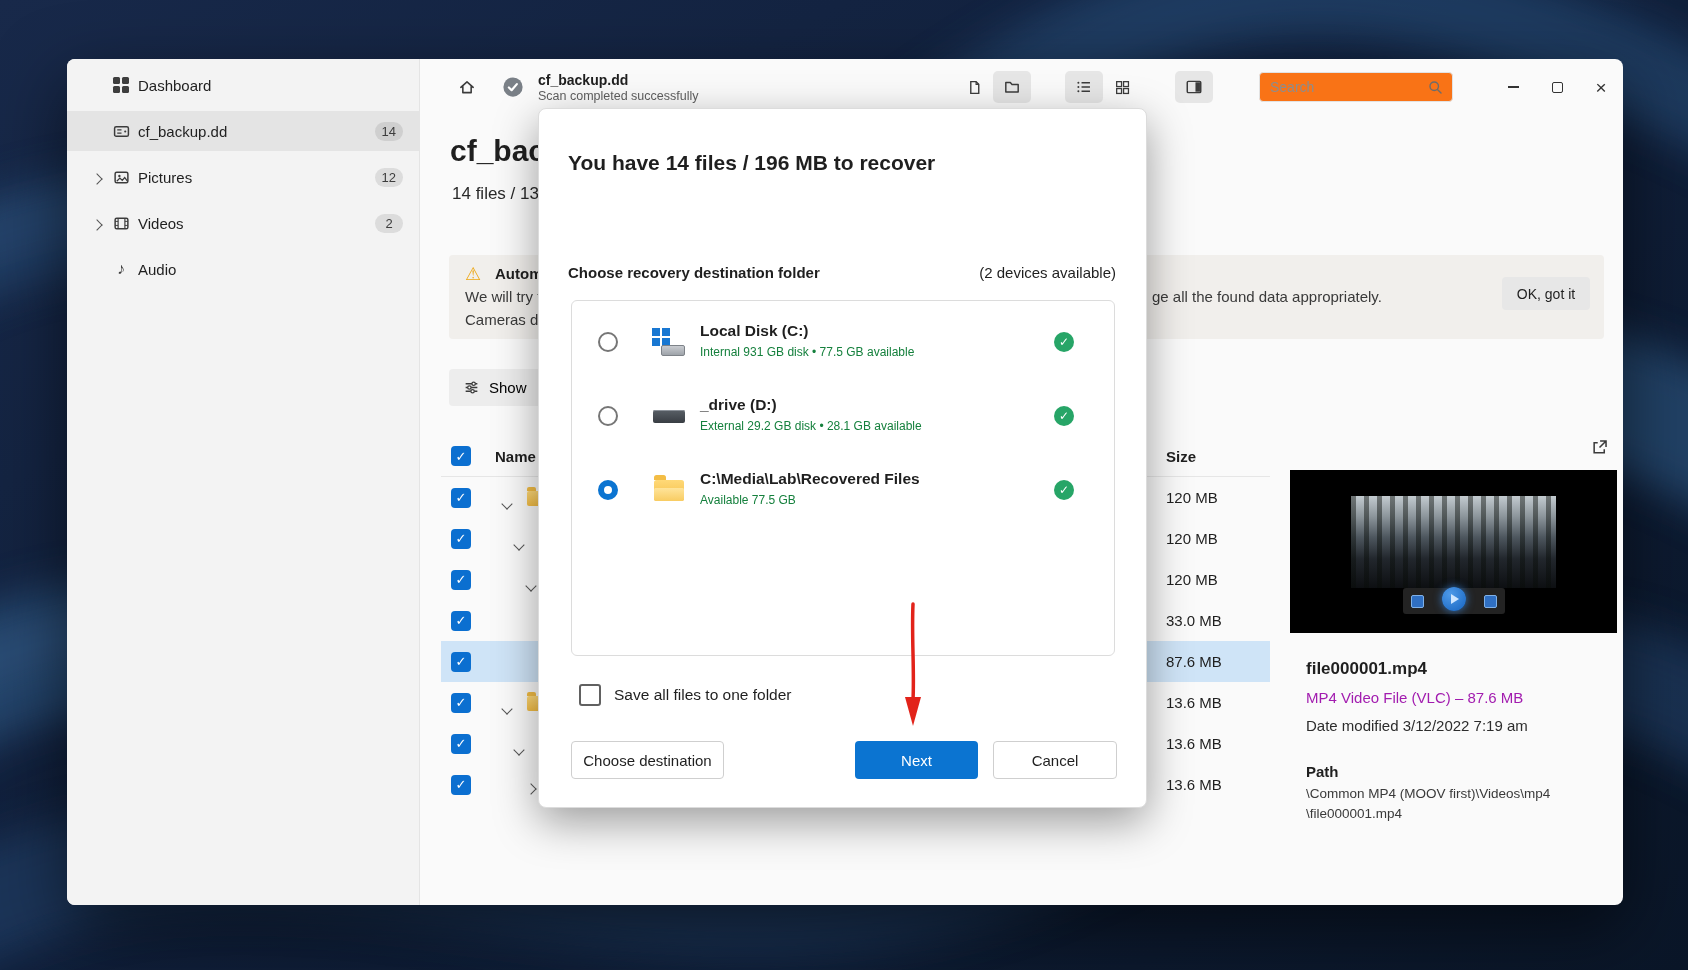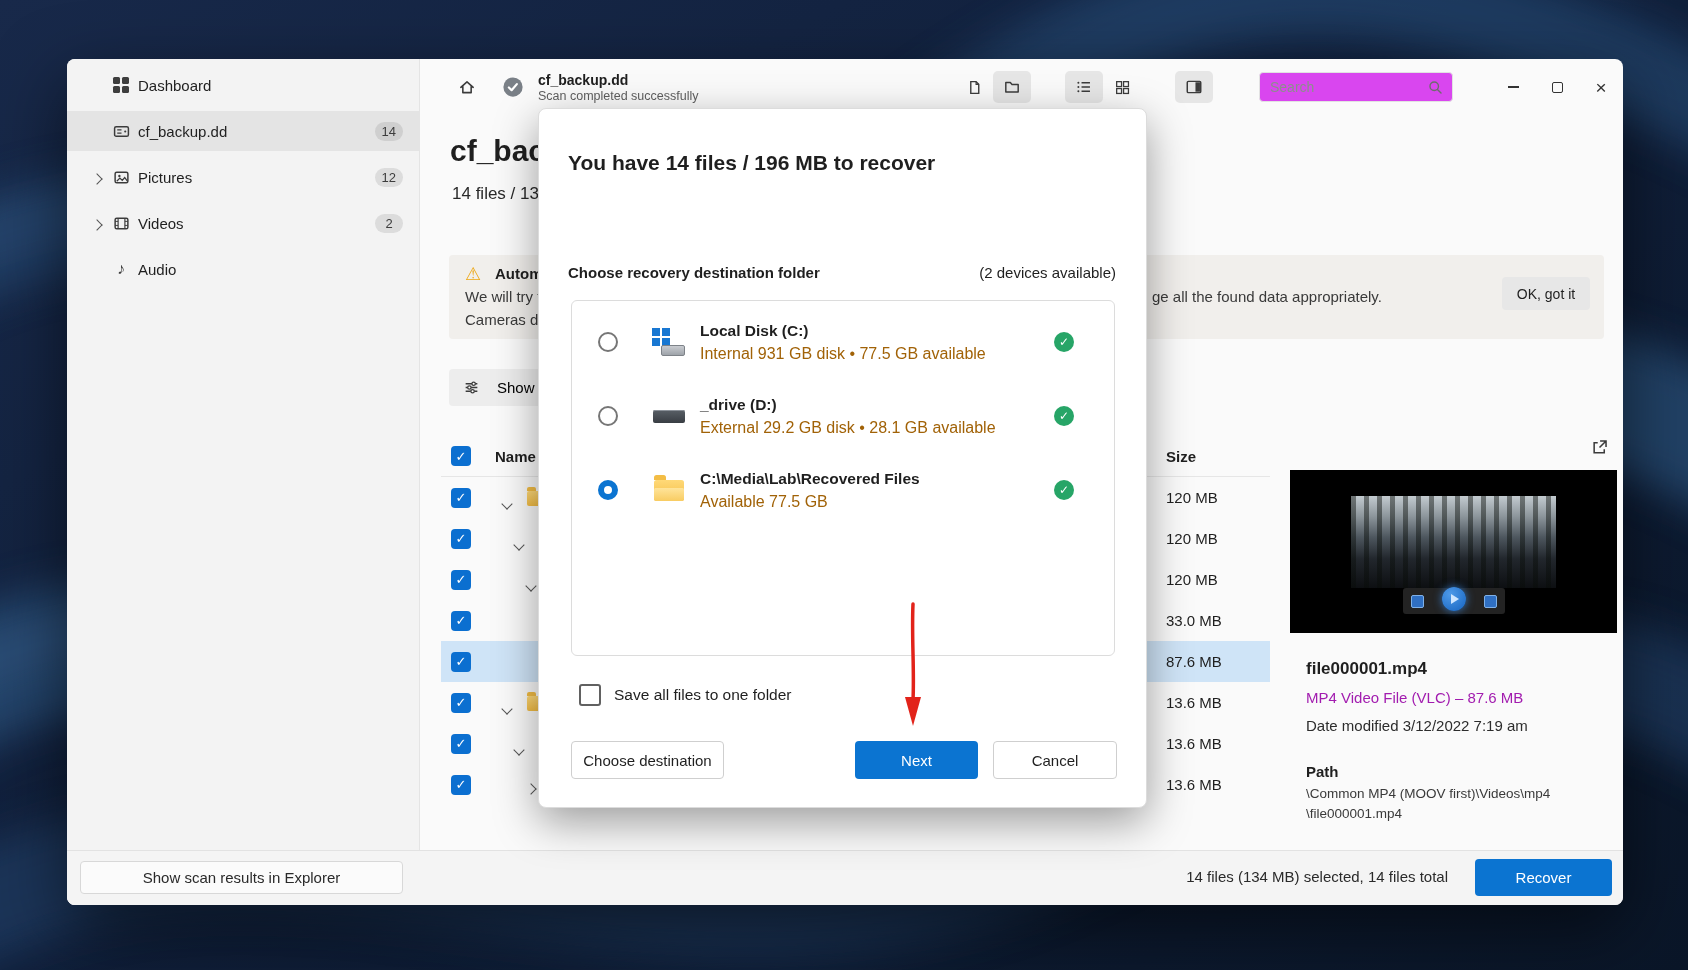--- a/index.html
+++ b/index.html
@@ -43,21 +43,21 @@
   .tb-title-block { margin-left:14px; }
   .tb-title { font-size:14px; font-weight:700; }
   .tb-subtitle { font-size:12.5px; color:#5f5f5f; margin-top:1px; }
   .tb-btn { width:38px; height:32px; border-radius:5px; display:flex; align-items:center; justify-content:center; cursor:pointer; }
   .tb-btn.active { background:#e6e6e6; }
   .tb-group { display:flex; }
   .scan-status { margin-left:16px; }
   .grp-files { margin-left:auto; }
   .grp-view { margin-left:34px; }
   .panel-btn-wrap { margin-left:34px; }
-  .search-box { position:relative; margin-left:46px; width:194px; height:30px; background:#d946ef; border:1px solid #e2e2e2; border-radius:4px; display:flex; align-items:center; }
+  .search-box { position:relative; margin-left:46px; width:194px; height:30px; background:#f97316; border:1px solid #e2e2e2; border-radius:4px; display:flex; align-items:center; }
   .search-box input { border:none; outline:none; background:transparent; font-size:14px; padding:0 10px; width:160px; color:#333;
     font-family:"Liberation Sans","DejaVu Sans",sans-serif; }
   .search-box input::placeholder { color:#8d8d8d; }
   .search-icon-slot { position:absolute; right:8px; top:6px; }
   .win-controls { display:flex; margin-left:38px; }
   .win-btn { width:44px; height:34px; display:flex; align-items:center; justify-content:center; cursor:pointer; color:#333; }
   .min-glyph { width:11px; height:1.5px; background:#333; }
   .max-glyph { width:11px; height:11px; border:1.3px solid #333; border-radius:2px; }
   .close-glyph { font-size:19px; line-height:1; }
 
@@ -68,21 +68,21 @@
   .banner { position:absolute; left:382px; top:196px; width:1155px; height:84px; background:#f1efec; border-radius:4px; }
   .banner .warn-icon { position:absolute; left:16px; top:8px; font-size:18px; color:#eda612; }
   .banner .banner-title { position:absolute; left:46px; top:10px; font-size:15px; font-weight:700; }
   .banner .banner-line1 { position:absolute; left:16px; top:33px; font-size:15px; color:#3a3a3a; }
   .banner .banner-line2 { position:absolute; left:16px; top:56px; font-size:15px; color:#3a3a3a; }
   .banner .banner-right { position:absolute; left:703px; top:33px; font-size:15px; color:#3a3a3a; }
   .ok-got-it { position:absolute; left:1053px; top:22px; width:88px; height:33px; background:#e7e7e7; border:none; border-radius:4px;
     font-size:14px; color:#1f1f1f; cursor:pointer; font-family:inherit; }
 
   .show-btn { position:absolute; left:382px; top:310px; width:112px; height:37px; background:#ededed; border:none; border-radius:4px;
-    display:flex; align-items:center; gap:17px; padding-left:14px; font-size:15px; cursor:pointer; font-family:inherit; }
+    display:flex; align-items:center; gap:9px; padding-left:14px; font-size:15px; cursor:pointer; font-family:inherit; }
 
   
   .table-area { position:absolute; left:374px; top:377px; width:829px; }
   .thead { position:relative; height:41px; border-bottom:1px solid #e6e6e6; display:flex; align-items:center; }
   .thead .name-h { position:absolute; left:54px; font-size:15px; font-weight:600; }
   .thead .size-h { position:absolute; left:725px; font-size:15px; font-weight:600; }
   .trow { position:relative; height:41px; display:flex; align-items:center; cursor:default; }
   .trow.selected { background:#cfe4f7; }
   .chk { position:absolute; left:10px; width:20px; height:20px; background:#0b6fd0; border-radius:4px; color:#fff;
     font-size:13px; display:flex; align-items:center; justify-content:center; cursor:pointer; }
@@ -127,21 +127,21 @@
   .dlg-desc { position:absolute; left:29px; top:80px; width:505px; font-size:15px; line-height:23px; color:#2b2b2b; }
   .dlg-section-label { position:absolute; left:29px; top:155px; font-size:15px; font-weight:700; }
   .dlg-devices-note { position:absolute; right:30px; top:155px; font-size:15px; color:#1f1f1f; }
   .dlg-listbox { position:absolute; left:32px; top:191px; width:544px; height:356px; border:1px solid #dcdcdc; border-radius:6px; background:#fff; }
   .dest-option { position:relative; height:74px; cursor:pointer; }
   .dest-option:first-child { margin-top:4px; }
   .radio { position:absolute; left:26px; top:27px; width:20px; height:20px; border:2px solid #767676; border-radius:50%; background:#fff; cursor:pointer; }
   .radio.checked { border:6px solid #0b74d1; }
   .opt-icon { position:absolute; left:78px; top:18px; width:38px; height:38px; display:flex; align-items:center; justify-content:center; }
   .opt-title { position:absolute; left:128px; top:17px; font-size:15.5px; font-weight:700; }
-  .opt-sub { position:absolute; left:128px; top:40px; font-size:16px; color:#a16207; }
+  .opt-sub { position:absolute; left:128px; top:40px; font-size:12px; color:#15803d; }
   .ok-circle { position:absolute; left:482px; top:27px; width:20px; height:20px; border-radius:50%; background:#27a567; color:#fff;
     font-size:12px; font-weight:700; display:flex; align-items:center; justify-content:center; }
   .win-disk { position:relative; width:34px; height:32px; }
   .win-flag { position:absolute; left:0; top:2px; display:grid; grid-template-columns:8px 8px; grid-template-rows:8px 8px; gap:1.5px; }
   .win-flag i { background:#1877d2; }
   .disk-slab { position:absolute; left:9px; top:19px; width:24px; height:11px; background:linear-gradient(#c9ccd1,#9ea3a9); border:1px solid #7d8288; border-radius:2px; }
   .ext-slab { width:32px; height:13px; background:linear-gradient(#595f66,#383d43); border-radius:2px; box-shadow:inset 0 1px 0 #8a9098; }
   .folder-lg { position:relative; width:30px; height:21px; background:linear-gradient(#ffd978,#f3bd45); border-radius:2.5px; }
   .folder-lg::before { content:""; position:absolute; top:-5px; left:0; width:12px; height:5px; background:#f3bd45; border-radius:2.5px 2.5px 0 0; }
   .folder-lg::after { content:""; position:absolute; left:0; bottom:0; width:30px; height:13px; background:linear-gradient(#ffe49a,#f8cc62); border-radius:1.5px 1.5px 2.5px 2.5px; }
@@ -417,25 +417,20 @@
         </div>
       </div>
       <div class="pv-filename">file000001.mp4</div>
       <div class="pv-info">MP4 Video File (VLC) – 87.6 MB</div>
       <div class="pv-date">Date modified 3/12/2022 7:19 am</div>
       <div class="pv-path-label">Path</div>
       <div class="pv-path1">\Common MP4 (MOOV first)\Videos\mp4</div>
       <div class="pv-path2">\file000001.mp4</div>
     </div>
 
-    <div class="bottombar">
-      <button class="sb-footer-btn">Show scan results in Explorer</button>
-      <span class="status-text">14 files (134 MB) selected, 14 files total</span>
-      <button class="recover-btn">Recover</button>
-    </div>
   </div>
 
   <div class="dialog">
     <div class="dlg-title">You have 14 files / 196 MB to recover</div>
     <div class="dlg-section-label">Choose recovery destination folder</div>
     <div class="dlg-devices-note">(2 devices available)</div>
 
     <div class="dlg-listbox">
       <div class="dest-option">
         <span class="radio"></span>

